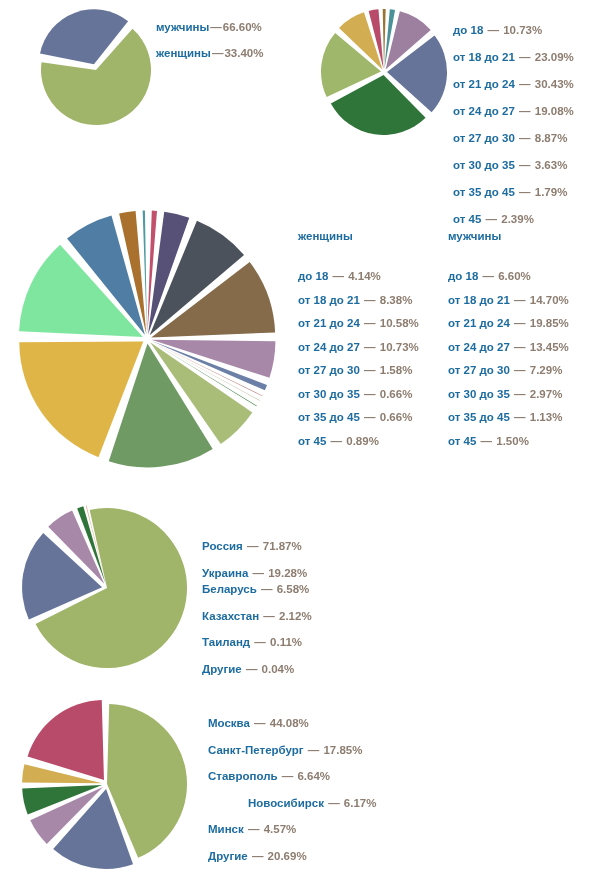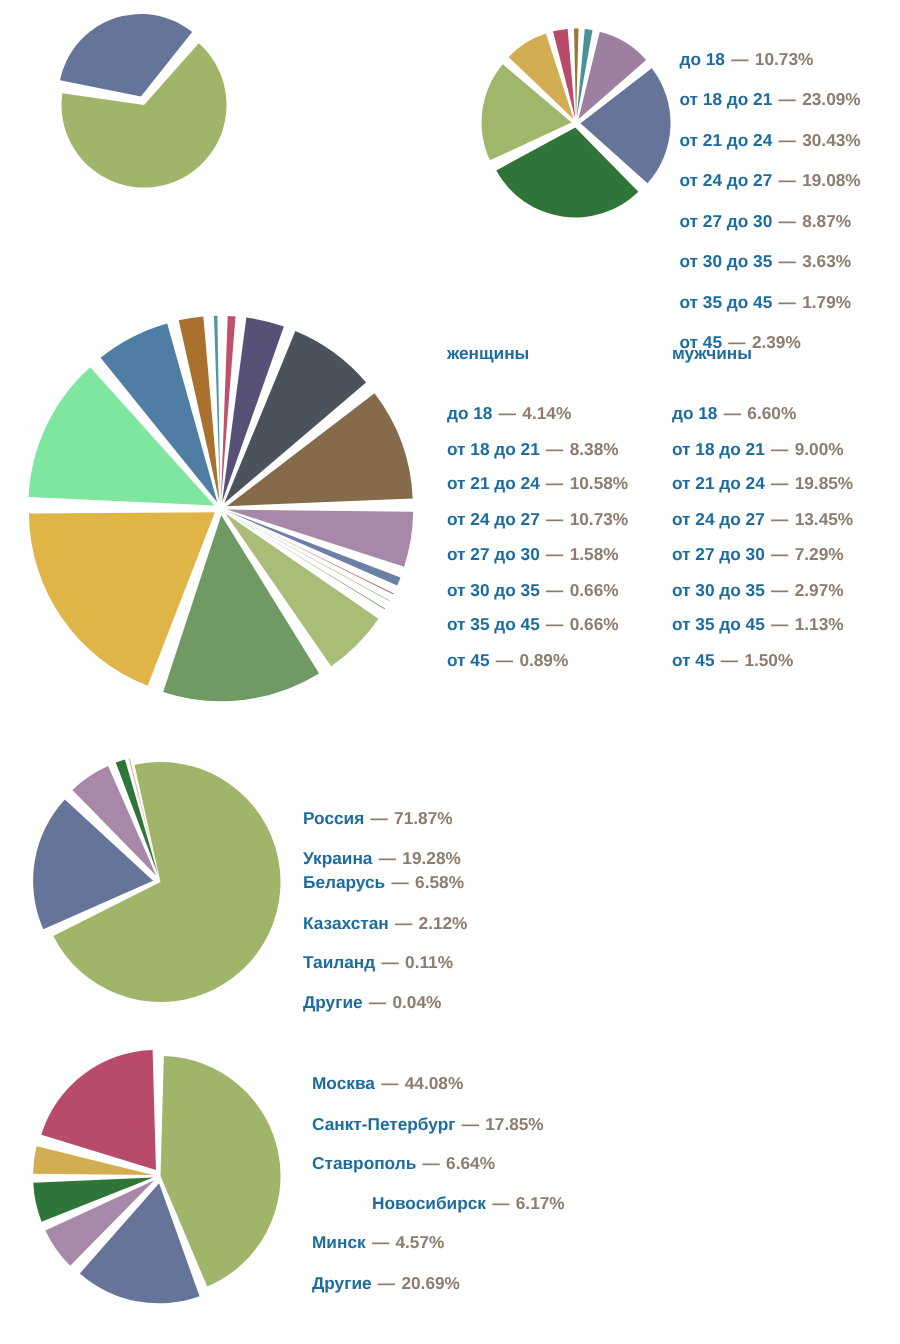--- a/index.html
+++ b/index.html
@@ -49,23 +49,31 @@
 </head>
 <body>
 
 <div class="chart-block" style="left:0; top:0; width:300px; height:140px;">
   <div class="pie-wrap" style="left:34px; top:8px;">
     <svg id="pie-0" width="124" height="124" viewBox="0 0 124 124">
         <path d="M 62.00 62.00 L 98.52 20.87 A 55 55 0 1 1 7.56 54.19 Z" fill="#a0b46a"></path>
         <path d="M 59.94 56.37 L 6.01 45.53 A 55 55 0 0 1 94.10 13.26 Z" fill="#667499"></path>
       </svg>
   </div>
+  <div class="legend" style="left:156px; top:22px;">
+    <div class="legend-row" style="margin-bottom:14px;">
+      <span class="legend-label">мужчины</span><span class="legend-dash">—</span><span class="legend-value">66.60%</span>
+    </div>
+    <div class="legend-row">
+      <span class="legend-label">женщины</span><span class="legend-dash">—</span><span class="legend-value">33.40%</span>
+    </div>
+  </div>
 </div>
 
-<div class="chart-block" style="left:300px; top:10px; width:300px; height:225px;">
+<div class="chart-block" style="left:300px; top:0; width:300px; height:225px;">
   <div class="pie-wrap" style="left:18px; top:6px;">
     <svg id="pie-1" width="132" height="132" viewBox="0 0 132 132">
         <path d="M 67.56 63.44 L 81.87 5.17 A 60 60 0 0 1 112.72 23.93 Z" fill="#9d7fa0"></path>
         <path d="M 69.00 66.11 L 116.55 29.53 A 60 60 0 0 1 113.63 106.22 Z" fill="#667499"></path>
         <path d="M 65.56 68.97 L 107.58 111.79 A 60 60 0 0 1 12.84 97.62 Z" fill="#2f7438"></path>
         <path d="M 63.03 65.60 L 8.61 90.89 A 60 60 0 0 1 17.17 26.91 Z" fill="#9fb76a"></path>
         <path d="M 64.41 63.46 L 21.07 21.96 A 60 60 0 0 1 45.95 6.37 Z" fill="#d2ad52"></path>
         <path d="M 65.50 63.04 L 50.67 4.90 A 60 60 0 0 1 60.43 3.26 Z" fill="#b94b6a"></path>
         <path d="M 66.01 63.00 L 64.70 3.01 A 60 60 0 0 1 67.68 3.02 Z" fill="#9a7433"></path>
         <path d="M 66.40 63.03 L 71.84 3.27 A 60 60 0 0 1 77.03 3.98 Z" fill="#4a9298"></path>
@@ -116,21 +124,21 @@
         <div class="legend-row" style="margin-bottom: 12px;"><span class="legend-label">от 30 до 35</span><span class="legend-dash"> — </span><span class="legend-value">0.66%</span></div>
         <div class="legend-row" style="margin-bottom: 12px;"><span class="legend-label">от 35 до 45</span><span class="legend-dash"> — </span><span class="legend-value">0.66%</span></div>
         <div class="legend-row"><span class="legend-label">от 45</span><span class="legend-dash"> — </span><span class="legend-value">0.89%</span></div>
       </div>
   </div>
 
   <div class="legend-col" style="left:448px; top:30px;">
     <div class="legend-head">мужчины</div>
     <div class="legend" id="legend-2b" style="position:relative; left:0; top:29px;">
         <div class="legend-row" style="margin-bottom: 12px;"><span class="legend-label">до 18</span><span class="legend-dash"> — </span><span class="legend-value">6.60%</span></div>
-        <div class="legend-row" style="margin-bottom: 12px;"><span class="legend-label">от 18 до 21</span><span class="legend-dash"> — </span><span class="legend-value">9.00%</span></div>
+        <div class="legend-row" style="margin-bottom: 12px;"><span class="legend-label">от 18 до 21</span><span class="legend-dash"> — </span><span class="legend-value">14.70%</span></div>
         <div class="legend-row" style="margin-bottom: 12px;"><span class="legend-label">от 21 до 24</span><span class="legend-dash"> — </span><span class="legend-value">19.85%</span></div>
         <div class="legend-row" style="margin-bottom: 12px;"><span class="legend-label">от 24 до 27</span><span class="legend-dash"> — </span><span class="legend-value">13.45%</span></div>
         <div class="legend-row" style="margin-bottom: 12px;"><span class="legend-label">от 27 до 30</span><span class="legend-dash"> — </span><span class="legend-value">7.29%</span></div>
         <div class="legend-row" style="margin-bottom: 12px;"><span class="legend-label">от 30 до 35</span><span class="legend-dash"> — </span><span class="legend-value">2.97%</span></div>
         <div class="legend-row" style="margin-bottom: 12px;"><span class="legend-label">от 35 до 45</span><span class="legend-dash"> — </span><span class="legend-value">1.13%</span></div>
         <div class="legend-row"><span class="legend-label">от 45</span><span class="legend-dash"> — </span><span class="legend-value">1.50%</span></div>
       </div>
   </div>
 </div>
 

